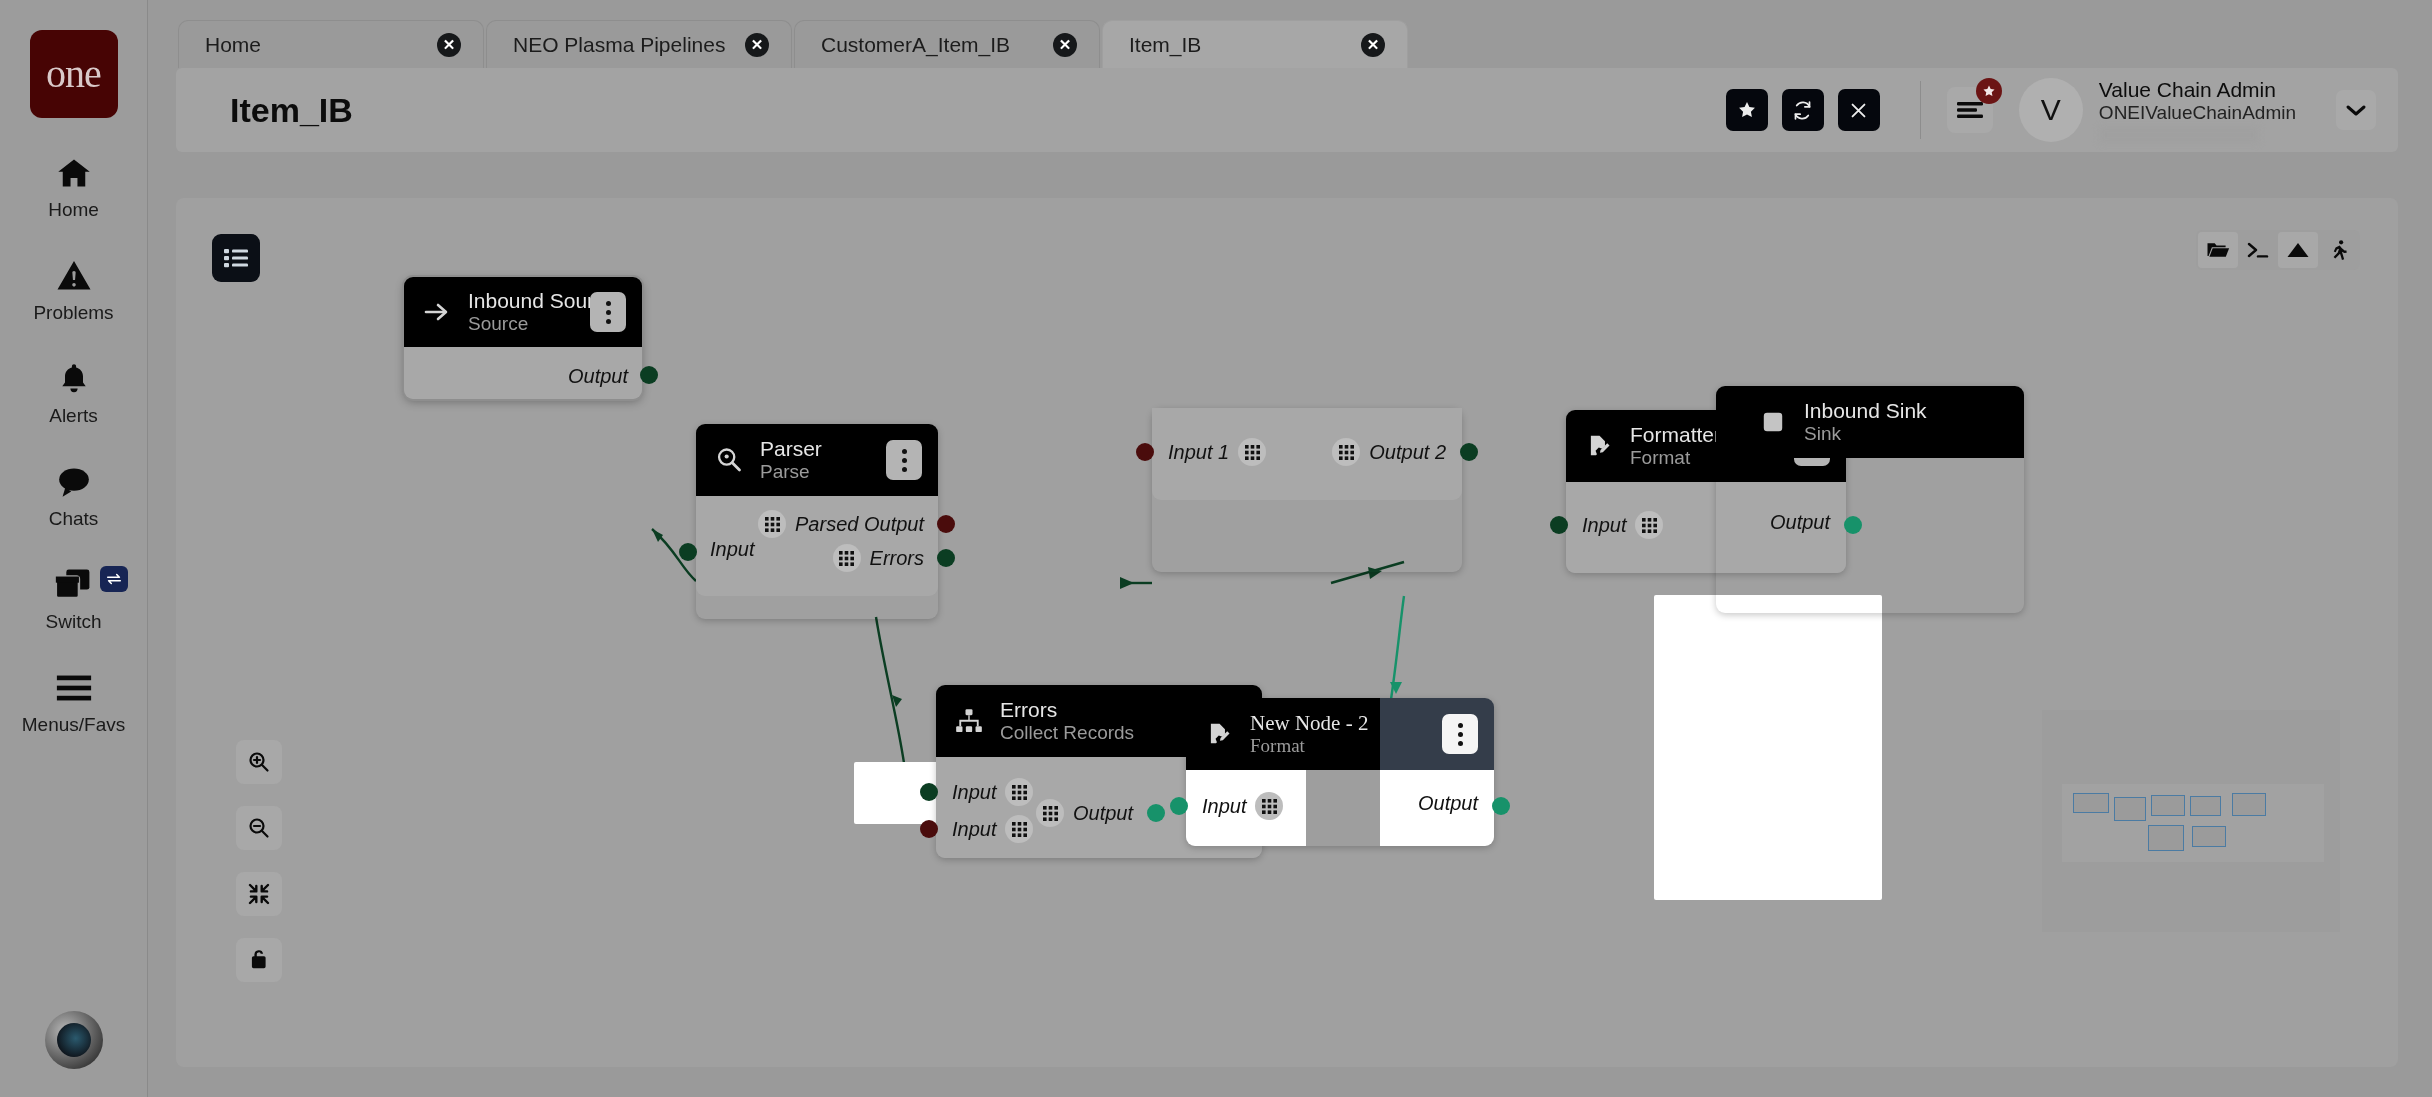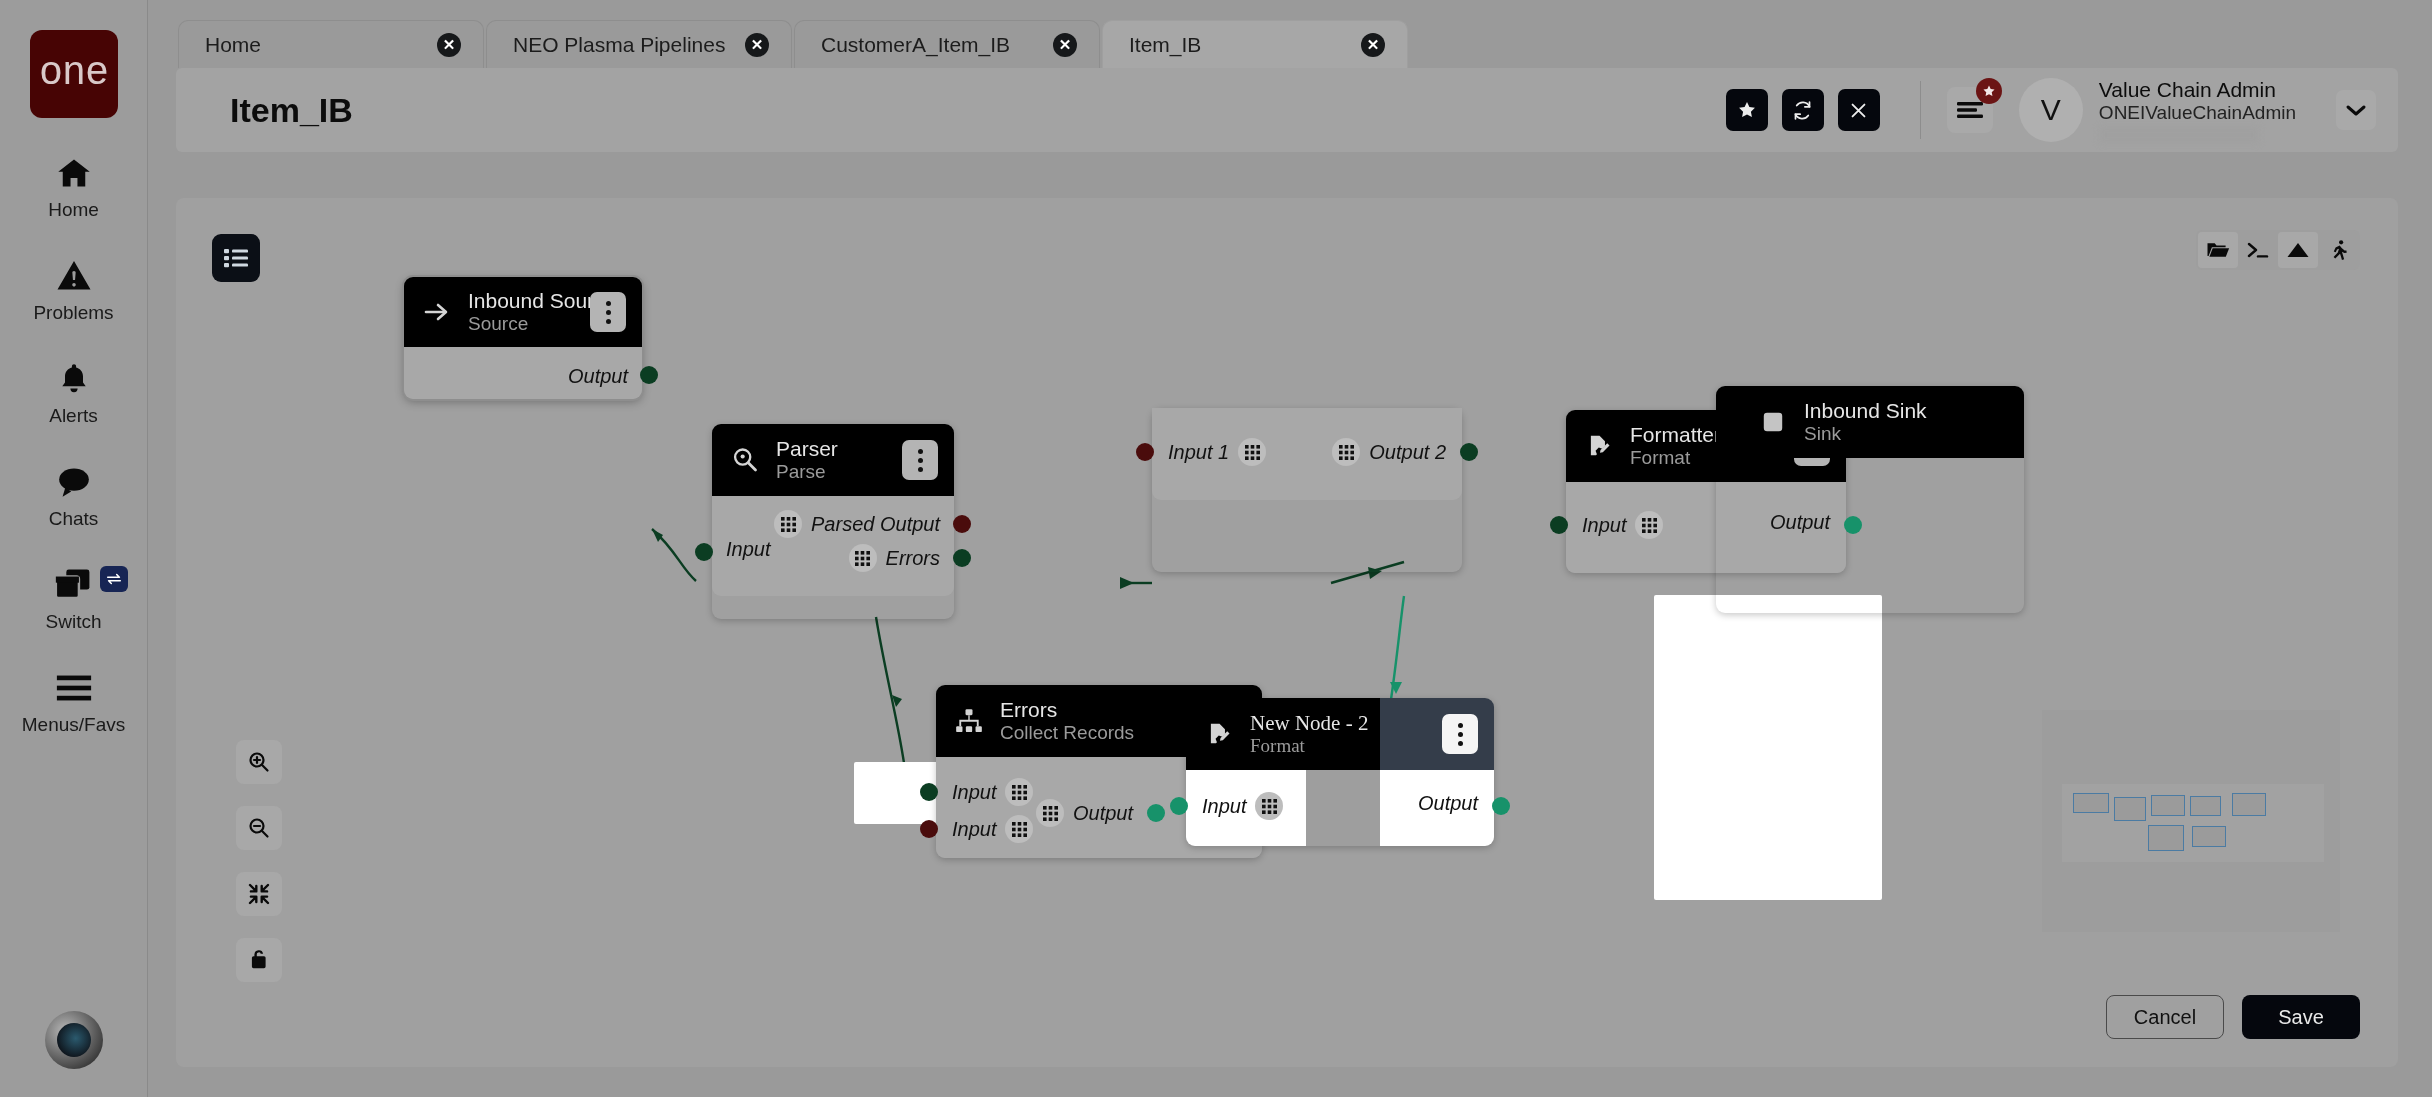--- a/index.html
+++ b/index.html
@@ -21,21 +21,21 @@
   }
   .brand-logo {
     margin-top: 30px;
     width: 88px; height: 88px;
     background: #470404;
     border-radius: 12px;
     display: flex; align-items: center; justify-content: center;
   }
   .brand-logo span {
     color: #d9c9c9; font-size: 40px; letter-spacing: -1px;
-    font-family: Liberation Mono, monospace; line-height: 1;
+    font-family: Liberation Serif, serif; line-height: 1;
   }
   .nav-item {
     margin-top: 34px;
     width: 120px;
     display: flex; flex-direction: column; align-items: center;
     position: relative;
     cursor: pointer;
   }
   .nav-item .nav-icon { height: 42px; display: flex; align-items: center; justify-content: center; }
   .nav-item .nav-label {
@@ -449,21 +449,21 @@
         </div>
     </div>
     <div class="node-body" style="height:52px;">
       <div class="port-row right" style="position:absolute; right:14px; top:12px;">
         <span class="port-label">Output</span>
         <span class="dot green" style="right:-30px; top:7px;"></span>
       </div>
     </div>
   </div>
 
-  <div class="node" style="left:536px; top:226px; width:242px; height:195px;">
+  <div class="node" style="left:520px; top:226px; width:242px; height:195px;">
     <div class="node-head">
       <div class="node-icon">
         <svg width="28" height="28" viewBox="0 0 24 24" fill="none" stroke="#d4d4d4" stroke-width="2">
             <circle cx="10" cy="9.5" r="6.5"></circle>
             <circle cx="10" cy="9" r="1.8" fill="#d4d4d4" stroke="none"></circle>
             <line x1="14.8" y1="14.4" x2="21" y2="20.6" stroke-linecap="round" stroke-width="2.4"></line>
           </svg>
       </div>
       <div class="node-titles">
         <div class="node-title">Parser</div>
@@ -772,17 +772,13 @@
       <div class="mm-node" style="left:11px; top:9px; width:36px; height:20px;"></div>
       <div class="mm-node" style="left:52px; top:13px; width:32px; height:24px;"></div>
       <div class="mm-node" style="left:89px; top:11px; width:34px; height:21px;"></div>
       <div class="mm-node" style="left:128px; top:12px; width:31px; height:20px;"></div>
       <div class="mm-node" style="left:170px; top:9px; width:34px; height:23px;"></div>
       <div class="mm-node" style="left:86px; top:41px; width:36px; height:26px;"></div>
       <div class="mm-node" style="left:130px; top:42px; width:34px; height:21px;"></div>
     </div>
   </div>
 
-  <div class="footer-btns">
-    <div class="btn-cancel">Cancel</div>
-    <div class="btn-save">Save</div>
-  </div>
 </div>
 
 </body></html>

